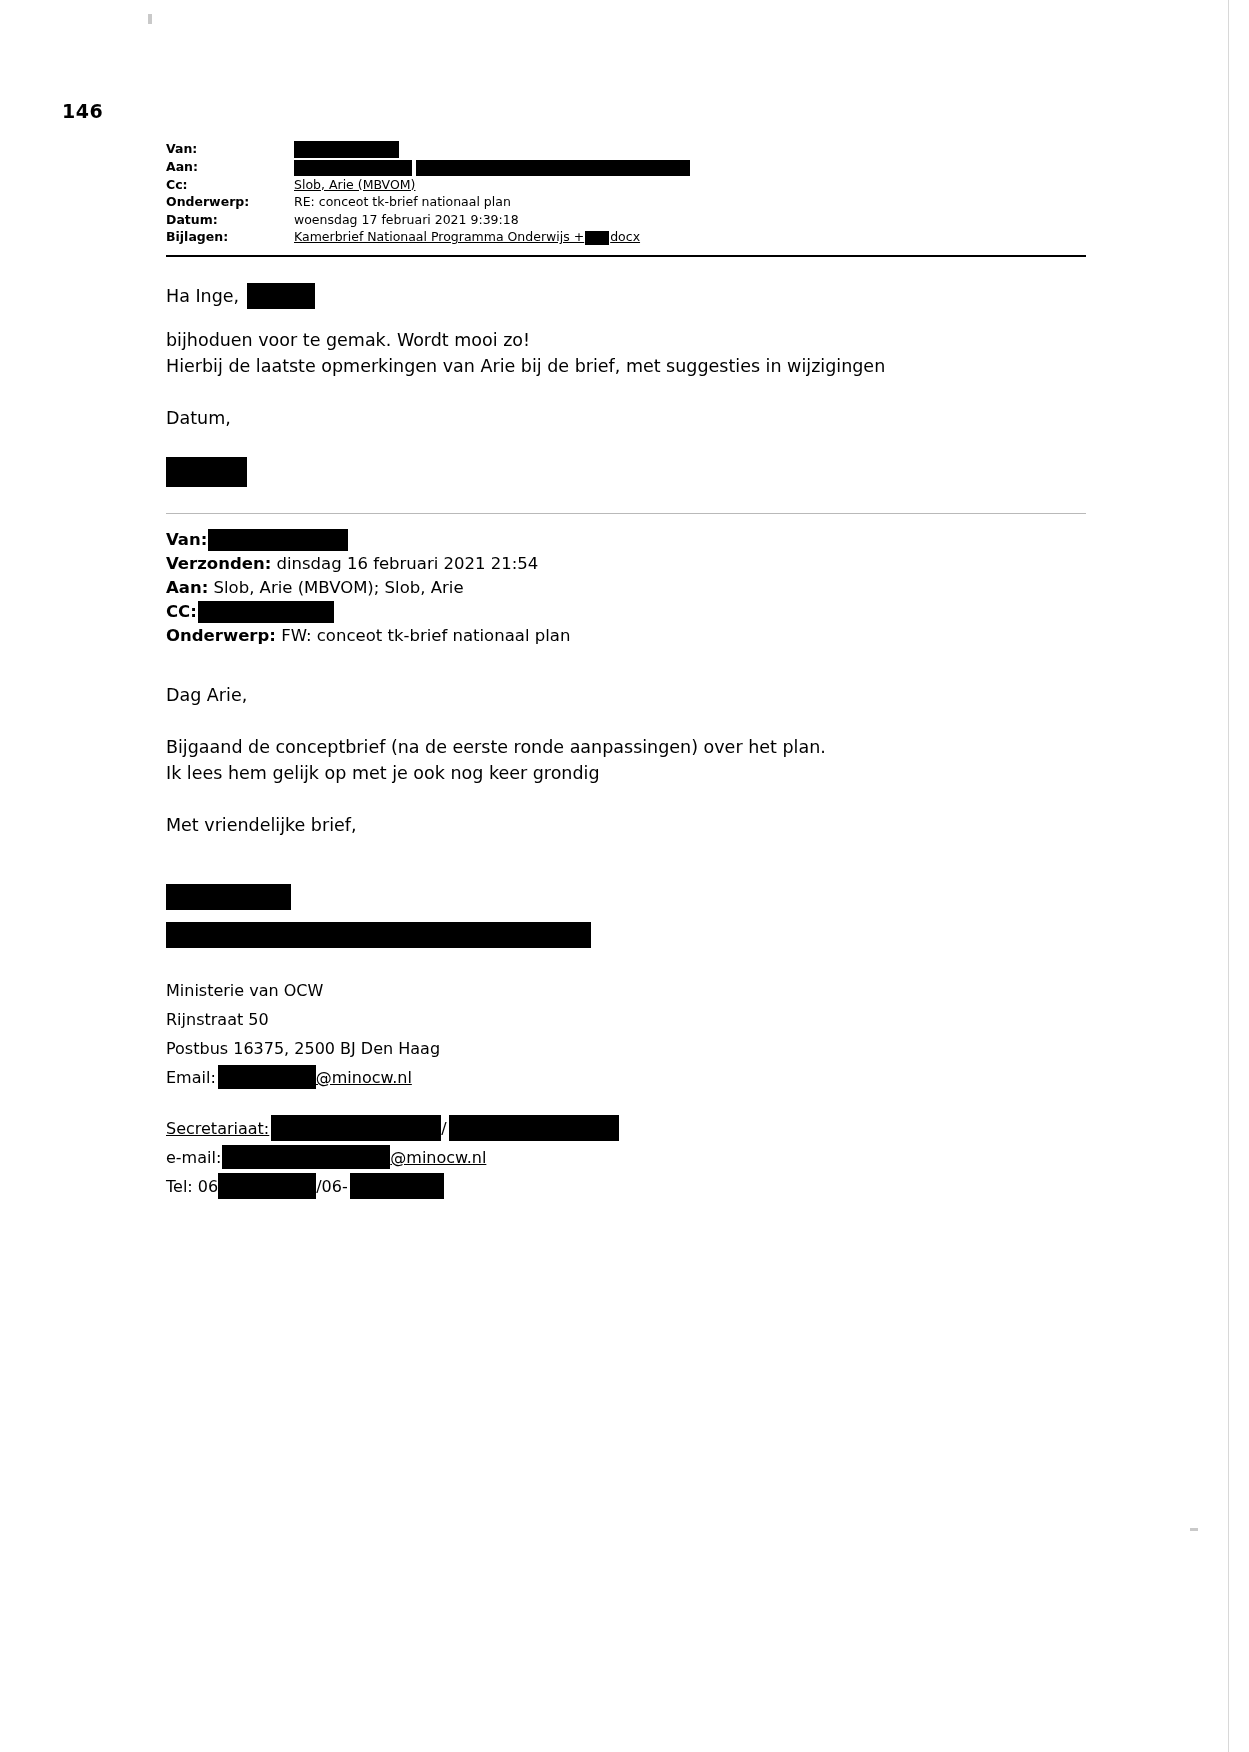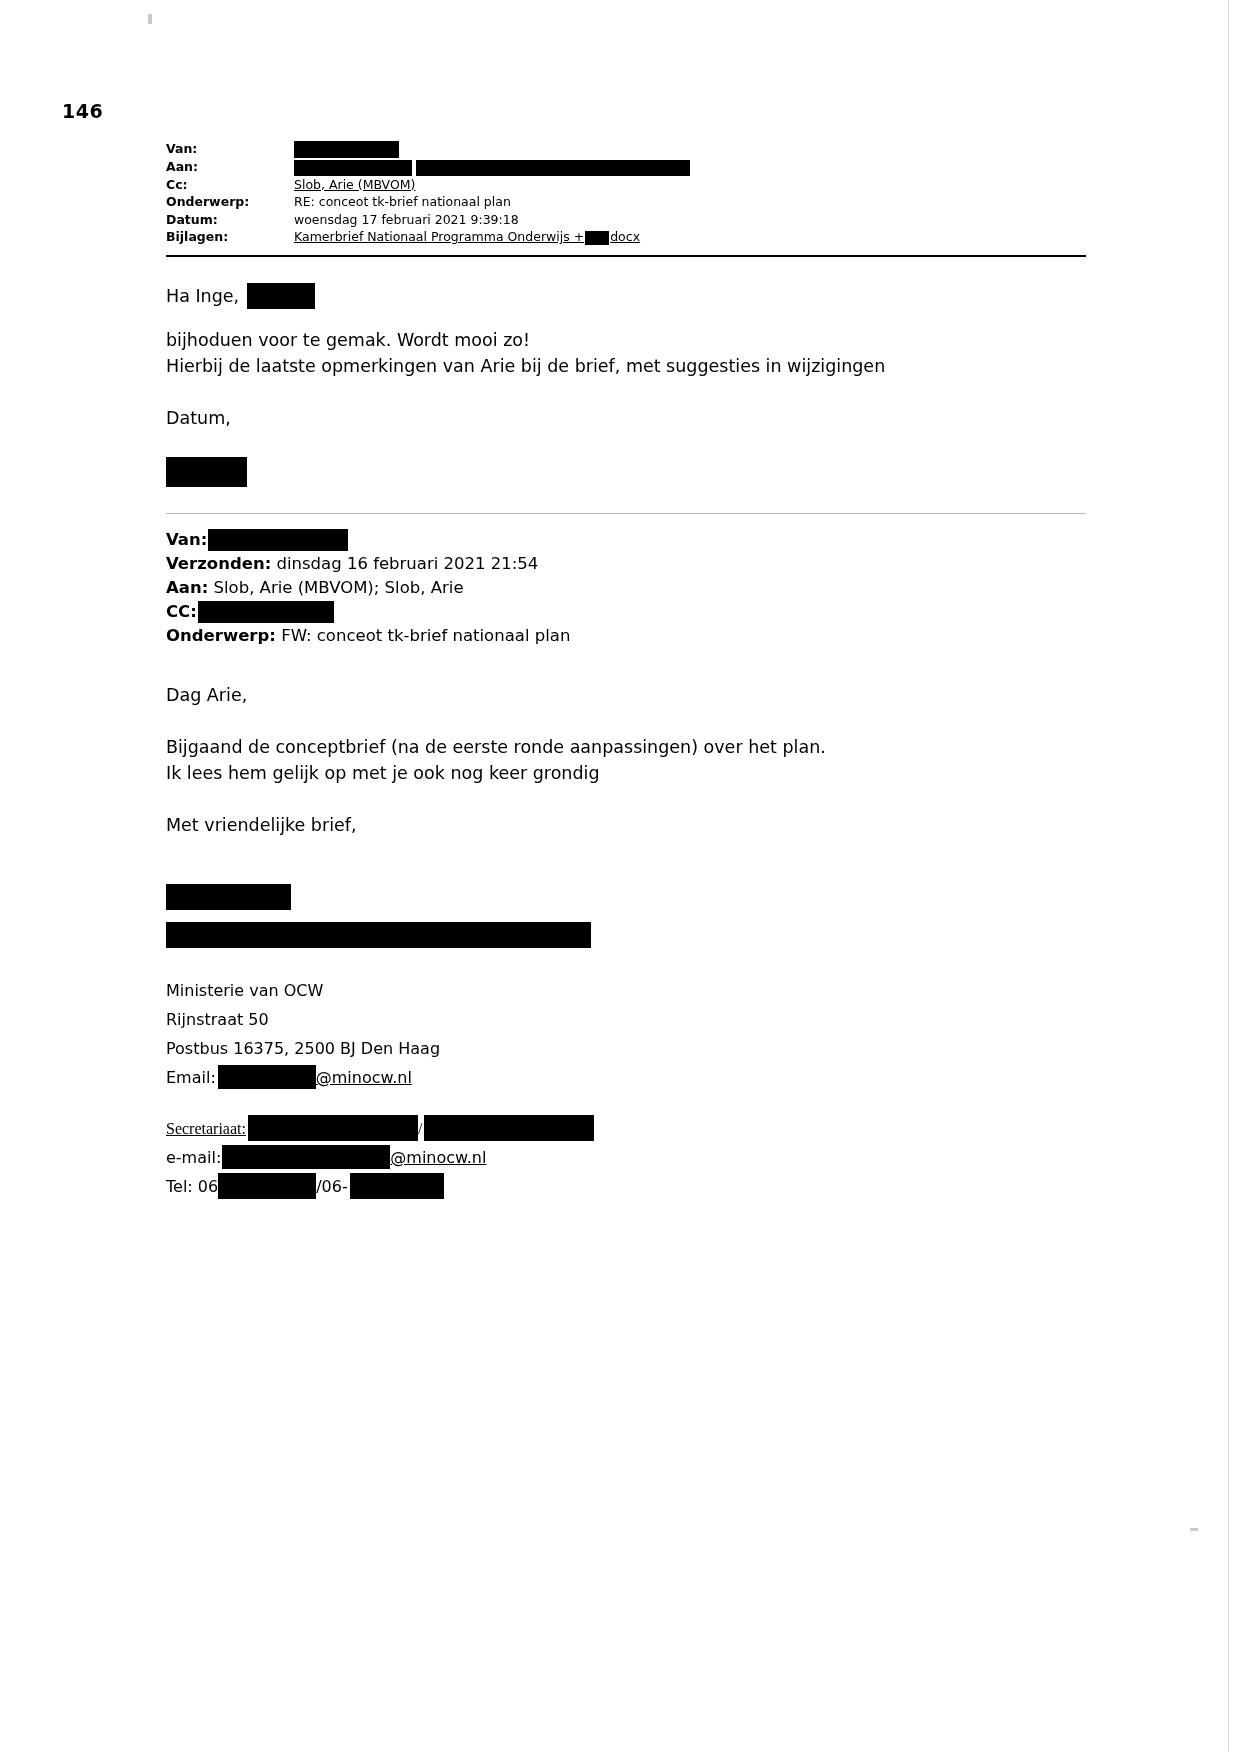--- a/index.html
+++ b/index.html
@@ -265,21 +265,21 @@
         <div style="display:flex;align-items:center;">
           <span>Email:</span>
           <span class="redact" style="width:98px;height:24px;margin-left:2px;"></span>
           <span class="link">@minocw.nl</span>
         </div>
       </div>
 
       <div style="height:22px;"></div>
 
       <div class="sig">
-        <div style="display:flex;align-items:center;font-family:Liberation Serif, serif;">
+        <div style="display:flex;align-items:center;">
           <span class="link">Secretariaat:</span>
           <span class="redact" style="width:170px;height:26px;margin-left:2px;"></span>
           <span class="nowrap">/</span>
           <span class="redact" style="width:170px;height:26px;margin-left:2px;"></span>
         </div>
         <div style="display:flex;align-items:center;">
           <span>e-mail:</span>
           <span class="redact" style="width:168px;height:24px;margin-left:1px;"></span>
           <span class="link">@minocw.nl</span>
         </div>

